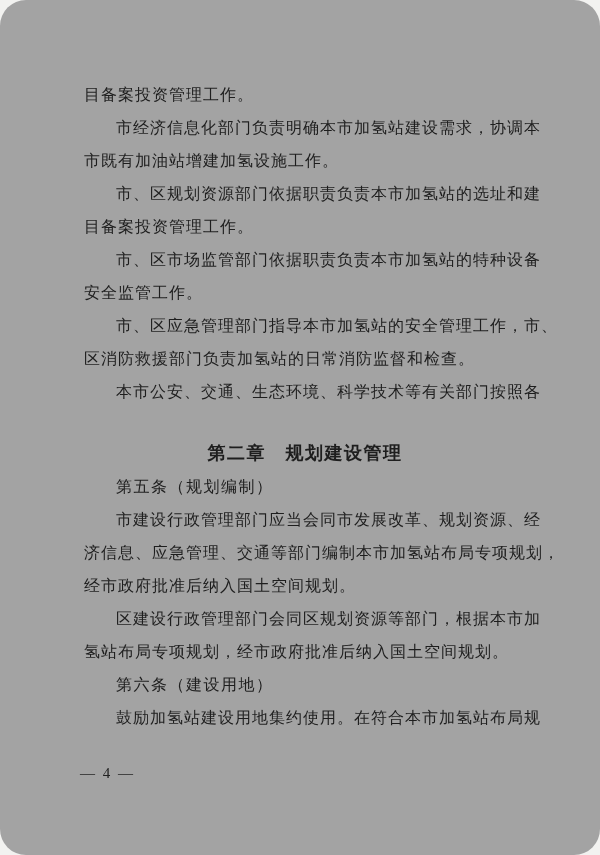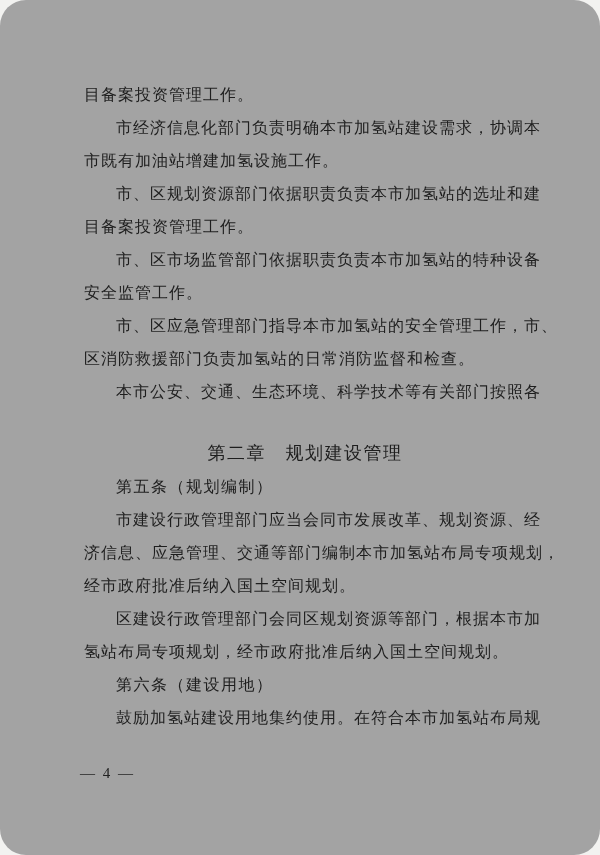--- a/index.html
+++ b/index.html
@@ -31,21 +31,21 @@
     line-height: 33px;
     font-size: 16px;
     letter-spacing: 1px;
     white-space: nowrap;
   }
   .line.indent {
     padding-left: 32px;
   }
   .line.chapter-heading {
     font-family: "Liberation Sans", "DejaVu Sans", sans-serif;
-    font-weight: normal;
+    font-weight: bold;
     font-size: 18px;
     letter-spacing: 1.5px;
     text-align: center;
     margin-top: 29px;
     padding-left: 0;
   }
   .line.article-heading {
     letter-spacing: 1.5px;
   }
   .footer {

